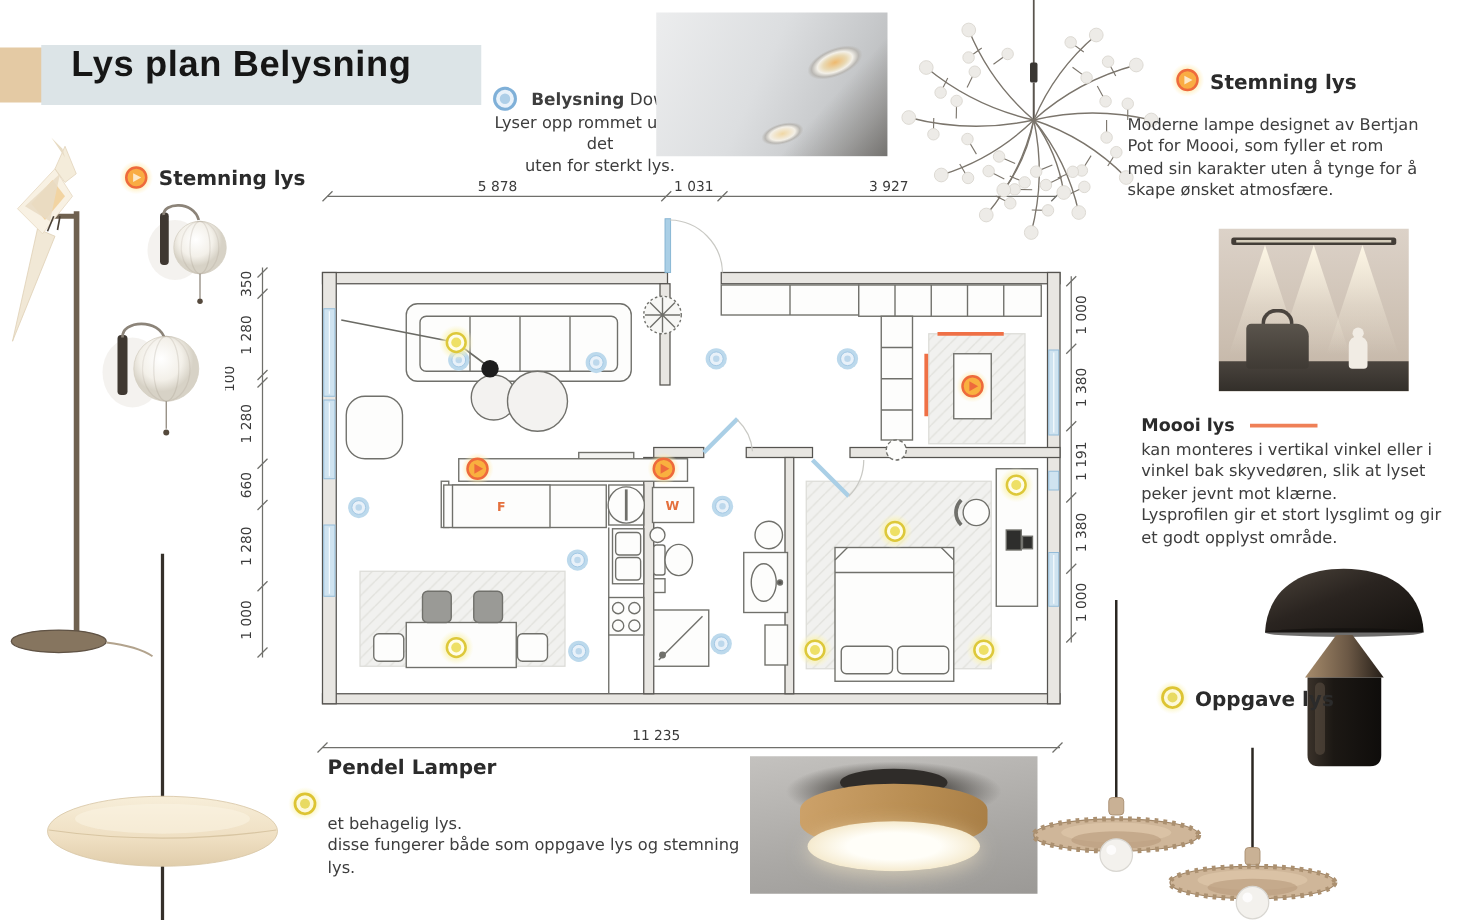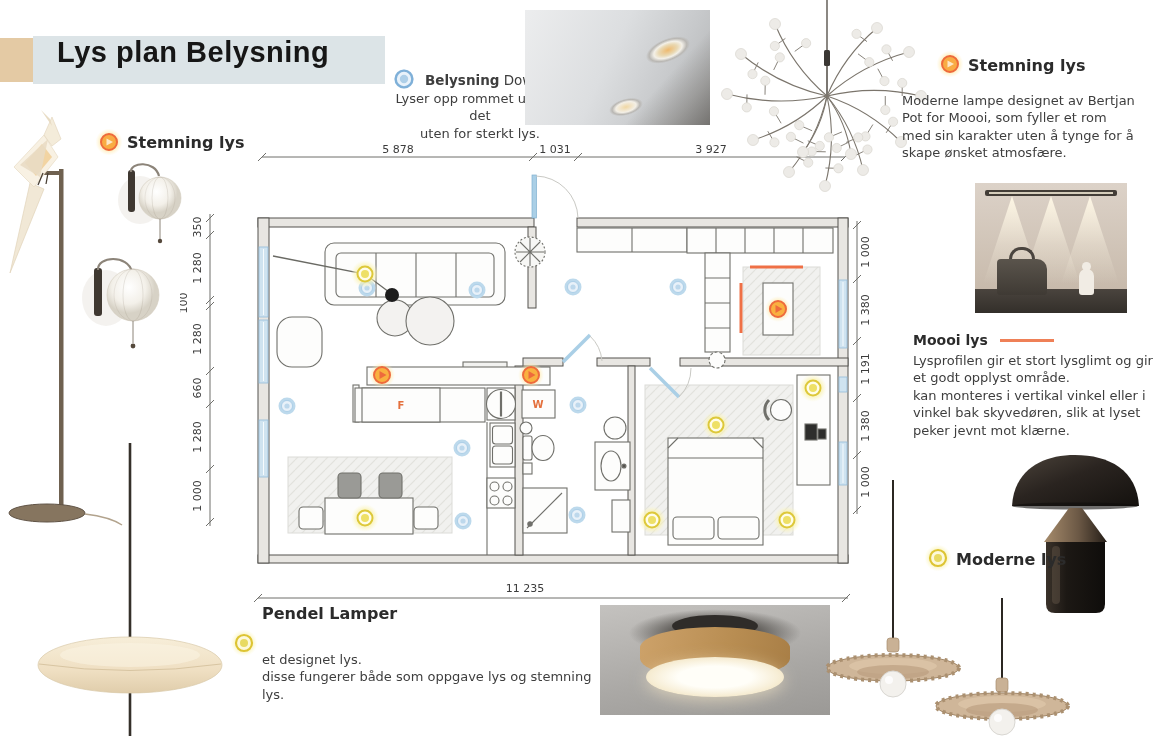--- a/index.html
+++ b/index.html
@@ -486,40 +486,40 @@
   <div class="abs" style="left:34px;bottom:52px;width:26px;height:14px;border:3px solid #4a443e;border-bottom:none;border-radius:12px 12px 0 0"></div>
   <div class="abs" style="left:22px;bottom:18px;width:50px;height:36px;background:linear-gradient(#5a544c,#3f3a34);border-radius:4px 10px 3px 3px"></div>
   <div class="abs" style="left:107px;bottom:42px;width:9px;height:9px;background:#f1ece4;border-radius:50%"></div>
   <div class="abs" style="left:104px;bottom:18px;width:15px;height:26px;background:#f1ece4;border-radius:7px 7px 3px 3px"></div>
 </div>
 
 <div class="abs" style="left:913px;top:330px">
   <span class="lbl" style="font-size:14px">Moooi lys</span><span class="orange-dash"></span>
 </div>
 <div class="abs para" style="left:913px;top:352px;width:255px">
+  <div>kan monteres i vertikal vinkel eller i vinkel bak skyvedøren, slik at lyset peker jevnt mot klærne.</div>
   <div>Lysprofilen gir et stort lysglimt og gir et godt opplyst område.</div>
-  <div>kan monteres i vertikal vinkel eller i vinkel bak skyvedøren, slik at lyset peker jevnt mot klærne.</div>
 </div>
 
 <svg class="abs" style="left:1008px;top:448px" width="135" height="172" viewBox="0 0 135 172">
   <path d="M4,58 C6,22 34,7 67,7 C101,7 129,22 131,58 Z" fill="url(#domeG)"></path>
   <ellipse cx="67" cy="58" rx="63" ry="3.5" fill="#0f0d0b" opacity=".6"></ellipse>
   <polygon points="61,60 74,60 99,94 36,94" fill="url(#coneG)"></polygon>
   <path d="M38,94 H97 V156 Q97,165 88,165 H47 Q38,165 38,156 Z" fill="url(#cylG)"></path>
   <rect x="44" y="98" width="8" height="58" rx="4" fill="#5c5144" opacity=".55"></rect>
 </svg>
 
 <div class="abs" style="left:924px;top:544px">
   <svg class="icon28" viewBox="0 0 28 28">
     <circle cx="14" cy="14" r="13.5" fill="url(#gY)"></circle>
     <circle cx="14" cy="14" r="8" fill="#fdf9da" stroke="#ddc433" stroke-width="2.2"></circle>
     <circle cx="14" cy="14" r="4" fill="#e8da62"></circle>
   </svg>
 </div>
-<div class="abs lbl" style="left:956px;top:550px">Moderne lys</div>
+<div class="abs lbl" style="left:956px;top:550px">Oppgave lys</div>
 
 <div class="abs photo" style="left:600px;top:605px;width:230px;height:110px;background:linear-gradient(170deg,#c4c2bf,#aaa8a5 60%,#9b9996)">
   <div class="abs" style="left:28px;top:4px;width:174px;height:48px;border-radius:50%;background:radial-gradient(#474440 25%,rgba(71,68,64,0) 70%)"></div>
   <div class="abs" style="left:72px;top:10px;width:86px;height:22px;border-radius:50%;background:#2f2c29"></div>
   <div class="abs" style="left:40px;top:22px;width:150px;height:52px;border-radius:50%/40%;background:linear-gradient(100deg,#cda26a,#b88d52 60%,#a87e46)"></div>
   <div class="abs" style="left:46px;top:52px;width:138px;height:40px;border-radius:50%;background:radial-gradient(#fffef8 38%,#f6ecd2 68%,#e4d2ac 88%,#cbb88e);box-shadow:0 4px 16px rgba(250,235,200,.55)"></div>
 </div>
 
 <svg class="abs" style="left:823px;top:480px" width="140" height="220" viewBox="0 0 140 220">
   <line x1="70" y1="0" x2="70" y2="160" stroke="#2b2722" stroke-width="2"></line>
@@ -545,15 +545,15 @@
 
 <div class="abs" style="left:230px;top:629px">
   <svg class="icon28" viewBox="0 0 28 28">
     <circle cx="14" cy="14" r="13.5" fill="url(#gY)"></circle>
     <circle cx="14" cy="14" r="8" fill="#fdf9da" stroke="#ddc433" stroke-width="2.2"></circle>
     <circle cx="14" cy="14" r="4" fill="#e8da62"></circle>
   </svg>
 </div>
 <div class="abs lbl" style="left:262px;top:604px">Pendel Lamper</div>
 <div class="abs para" style="left:262px;top:651px;width:330px">
-  <div>et designet lys.</div>
+  <div>et behagelig lys.</div>
   <div>disse fungerer både som oppgave lys og stemning lys.</div>
 </div>
 
 </body></html>

